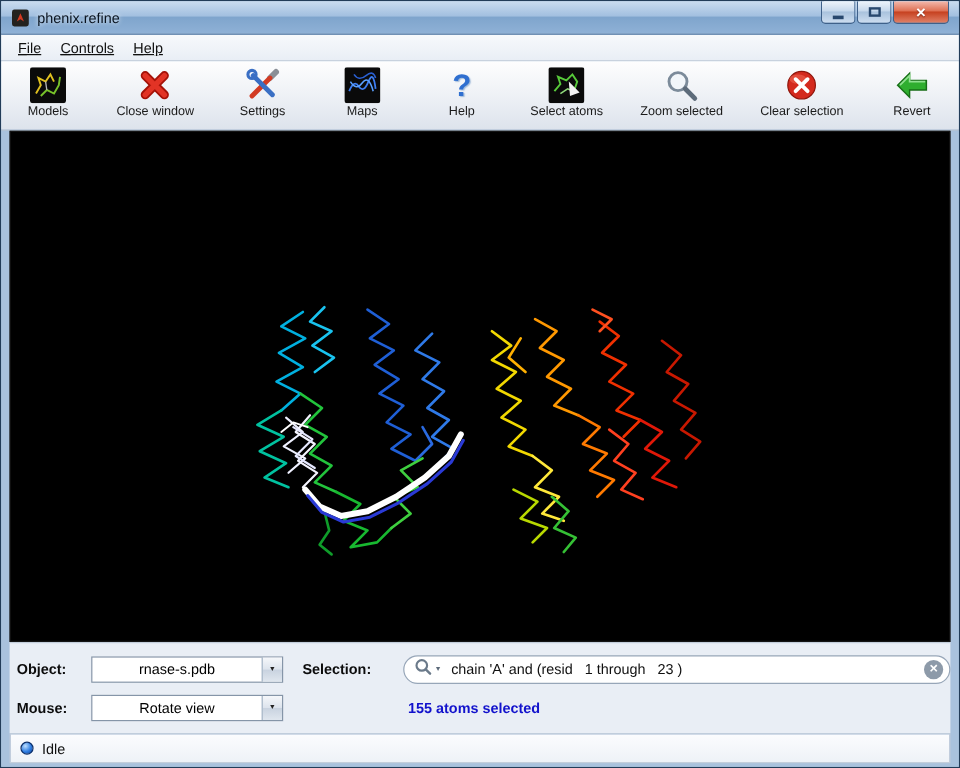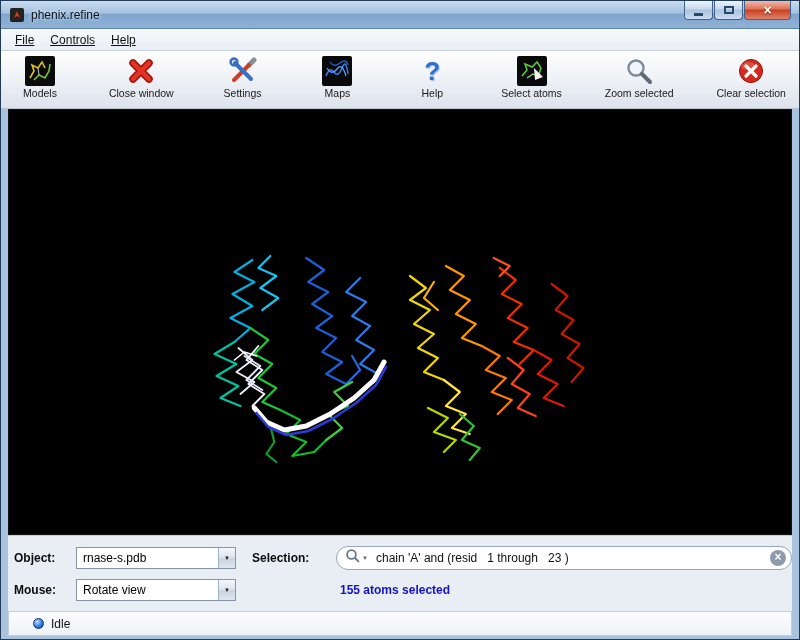--- a/index.html
+++ b/index.html
@@ -63,21 +63,21 @@
   .bottom-panel { flex: 0 0 76px; background: #e9eef5;
     border-top: 1px solid #c3cedb; padding: 10px 0 6px;
     display: grid; grid-template-columns: 68px 160px 100px 1fr;
     grid-template-rows: 23px 23px; row-gap: 9px; align-items: center; }
   .panel-label { font-size: 12px; font-weight: bold; color: #0c0c0c;
     padding-left: 6px; }
   .sel-label { padding-left: 16px; }
 
   .combo { height: 22px; width: 160px; background: #fff;
     border: 1px solid #8595a8; display: flex; align-items: stretch;
-    cursor: pointer; }
+    cursor: pointer; text-align: center; }
   .combo-text { flex: 1; font-size: 12px; padding: 3px 6px 0;
     white-space: nowrap; overflow: hidden; }
   .combo-arrow { width: 17px; border-left: 1px solid #9fb0c2;
     background: linear-gradient(#f5f7fa,#dde4ed 48%,#c9d3e0 52%,#dfe6ee);
     display: flex; align-items: center; justify-content: center;
     font-size: 6px; color: #222; }
 
   .searchbox { height: 24px; border: 1px solid #97a6b8; border-radius: 13px;
     background: #fff; display: flex; align-items: center;
     padding: 0 5px 0 8px; gap: 2px; }
@@ -88,21 +88,21 @@
   .clear-btn { width: 16px; height: 16px; flex: 0 0 16px; border-radius: 50%;
     background: #8d9aa9; color: #fff; font-size: 12px; line-height: 15px;
     text-align: center; cursor: pointer; font-weight: bold; }
 
   .atoms { grid-column: 4; font-size: 12px; font-weight: bold;
     color: #1212cc; padding-left: 4px; }
 
   
   .statusbar { flex: 0 0 25px; background: linear-gradient(#fbfcfe,#eef2f7);
     border: 1px solid #c3cedb; display: flex; align-items: center;
-    gap: 7px; padding: 0 24px; }
+    gap: 7px; padding: 0 8px; }
   .led { width: 11px; height: 11px; border-radius: 50%;
     background: radial-gradient(circle at 35% 30%, #bfe0ff, #2e7de2 55%, #0f3f93);
     border: 1px solid #0b2f6b; }
   .status-text { font-size: 12px; color: #101010; }
 </style>
 </head>
 <body>
 
 <div class="window">
 
@@ -212,20 +212,29 @@
       <span class="tool-icon">
         <svg width="30" height="30">
             <circle cx="15" cy="15" r="11.5" fill="#d42a1e" stroke="#8f160c" stroke-width="1"></circle>
             <ellipse cx="12" cy="10" rx="7" ry="4" fill="#ef6a57" opacity="0.55"></ellipse>
             <path d="M10 10 L20 20 M20 10 L10 20" stroke="#fff" stroke-width="3.2" stroke-linecap="round"></path>
           </svg>
       </span>
       <span class="tool-label">Clear selection</span>
     </div>
 
+    <div class="tool-btn">
+      <span class="tool-icon">
+        <svg width="30" height="30">
+            <path d="M27 11 L13 11 L13 5 L3 15 L13 25 L13 19 L27 19 Z" fill="#2fae2f" stroke="#176e17" stroke-width="1.2"></path>
+            <path d="M26 12 L13 12 L13 7 L5 15" fill="none" stroke="#8fe08f" stroke-width="1.4"></path>
+          </svg>
+      </span>
+      <span class="tool-label">Revert</span>
+    </div>
 
 
   </div>
 
   <div class="client">
 
     <div class="viewport">
       <svg viewBox="0 0 784 424" preserveAspectRatio="none">
         <g fill="none" stroke-width="2.2" stroke-linecap="round" stroke-linejoin="round">
           <polyline stroke="#00b0e0" points="244,150 226,162 246,172 224,184 244,196 222,208 242,218 226,232"></polyline>

